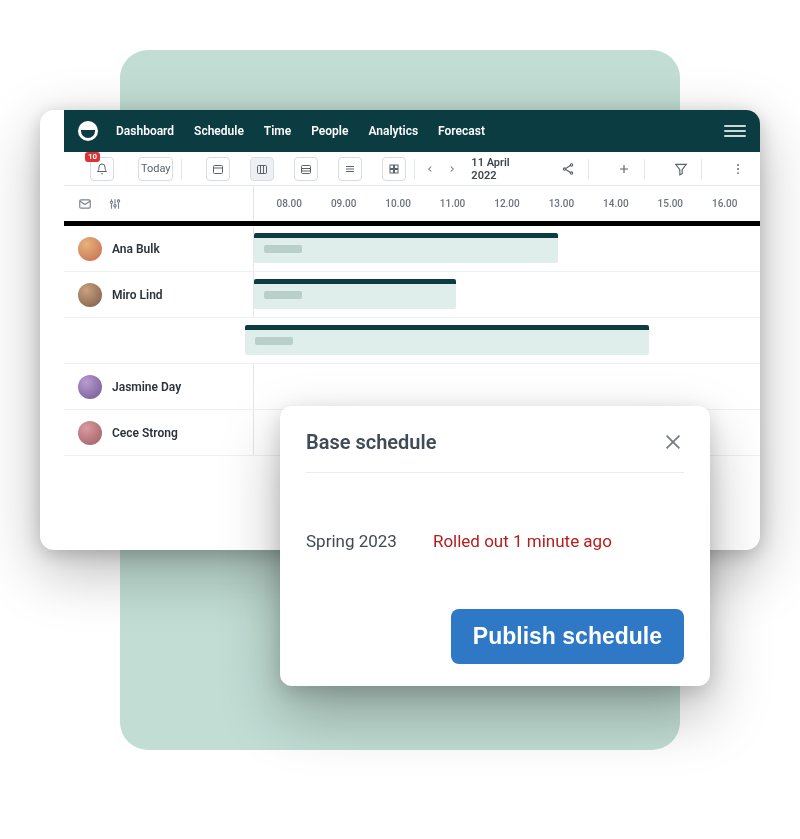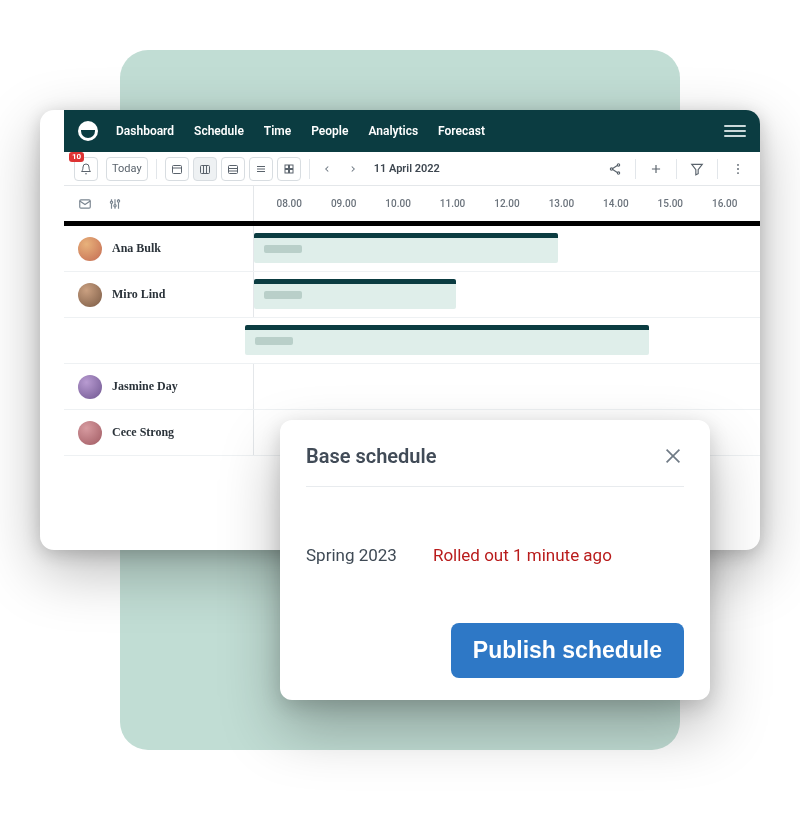--- a/index.html
+++ b/index.html
@@ -82,20 +82,21 @@
   .tb-btn {
     height:24px; min-width:24px;
     border:1px solid #d8dde1;
     border-radius:4px;
     background:#fff;
     display:flex; align-items:center; justify-content:center;
     padding:0 5px;
     cursor:pointer;
     position:relative;
     color:#5a636c;
+    margin-left:16px;
   }
   .tb-btn.icon-only{ width:24px; padding:0;}
   .tb-btn.active{ background:#eef1f3; }
   .tb-sep{ width:1px; height:20px; background:#e2e6ea; }
   .tb-group{ display:flex; gap:4px; align-items:center;}
   .badge{
     position:absolute; top:-6px; left:-6px;
     background:#d33; color:#fff; font-size:8px; font-weight:700;
     padding:1px 3px; border-radius:3px; line-height:1;
   }
@@ -114,21 +115,21 @@
     width:190px;
     border-right:1px solid #e4e7ea;
     display:flex; align-items:center;
     padding:0 14px;
     gap:16px;
   }
   .timeline-col{ flex:1; position:relative; display:flex; align-items:center; padding:0 8px;}
   .hours{ display:flex; width:100%; }
   .hour{ flex:1; text-align:center; font-weight:500;}
   
-  .rows{ flex:1; overflow:hidden;font-family:Liberation Serif, serif; }
+  .rows{ flex:1; overflow:hidden; }
   .row{
     height:46px;
     display:flex;
     border-bottom:1px solid #eef1f3;
   }
   .person{
     width:190px;
     border-right:1px solid #e4e7ea;
     display:flex; align-items:center;
     padding:0 14px; gap:10px;
@@ -145,21 +146,21 @@
     border-top:5px solid #0b3c41;
     border-radius:2px;
   }
   .shift .inner{
     position:absolute; left:10px; top:7px;
     height:8px; width:38px; background:#b9cfc9; border-radius:2px;
   }
   
   .modal{
     position:absolute;
-    left:280px; top:420px;
+    left:280px; top:406px;
     width:430px; height:280px;
     background:#fff;
     border-radius:12px;
     box-shadow: 0 28px 60px rgba(0,0,0,0.28), 0 6px 20px rgba(0,0,0,0.15);
     padding:24px 26px 22px;
     display:flex; flex-direction:column;
     color:#3a4451;
   }
   .modal-header{
     display:flex; align-items:center; justify-content:space-between;

